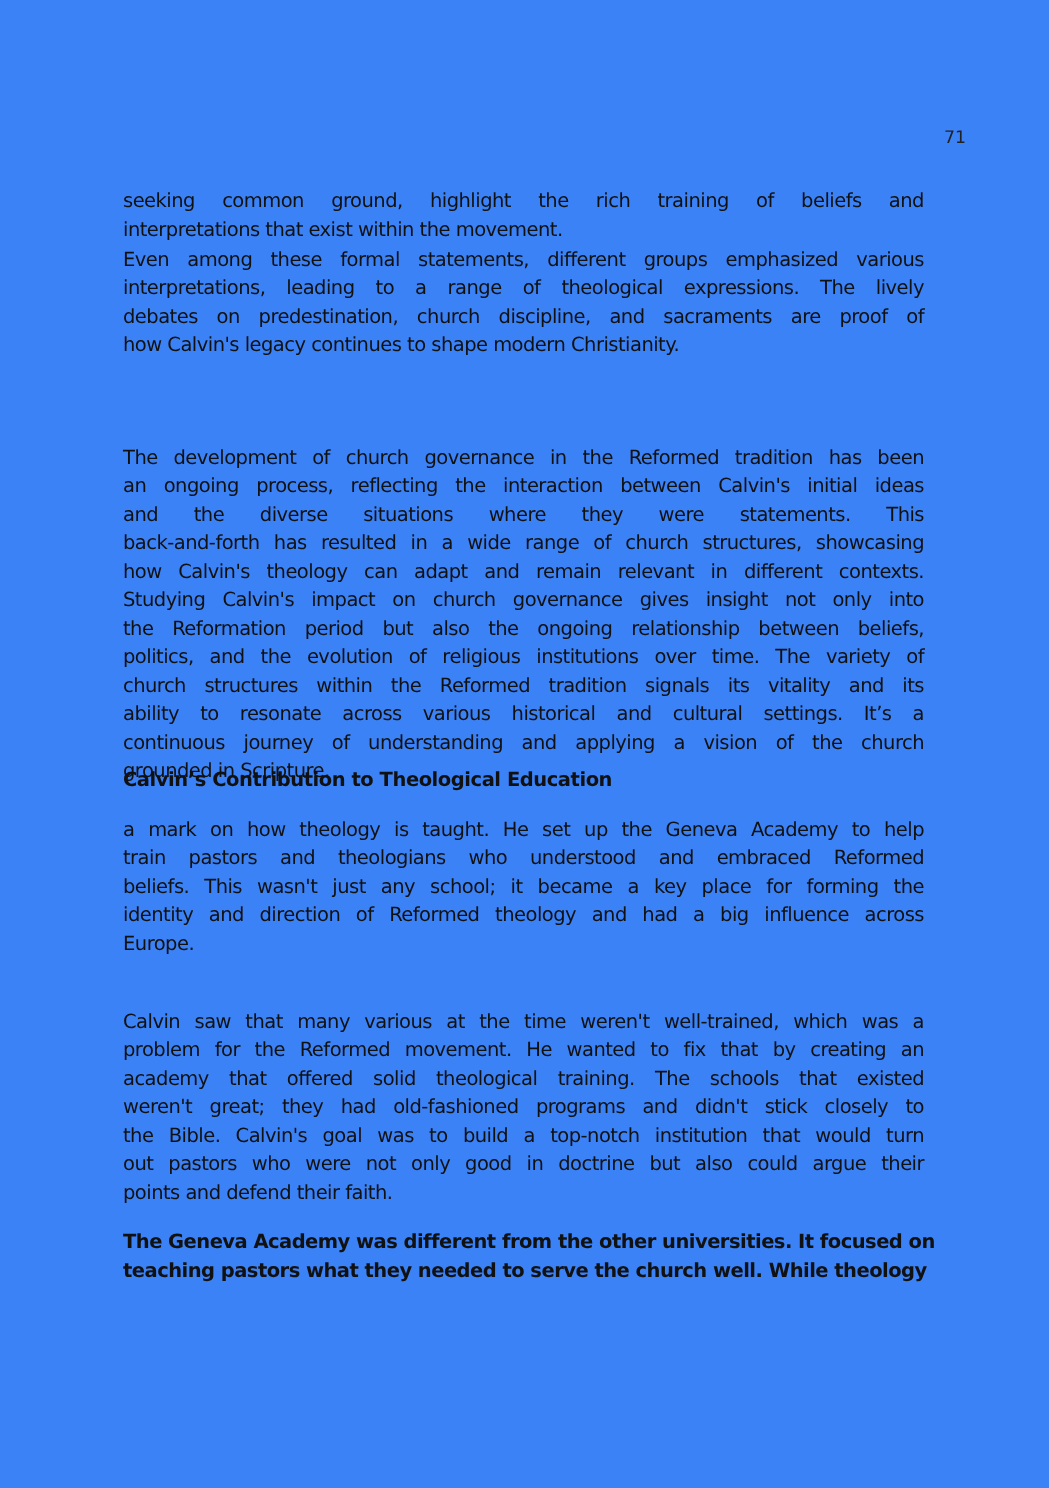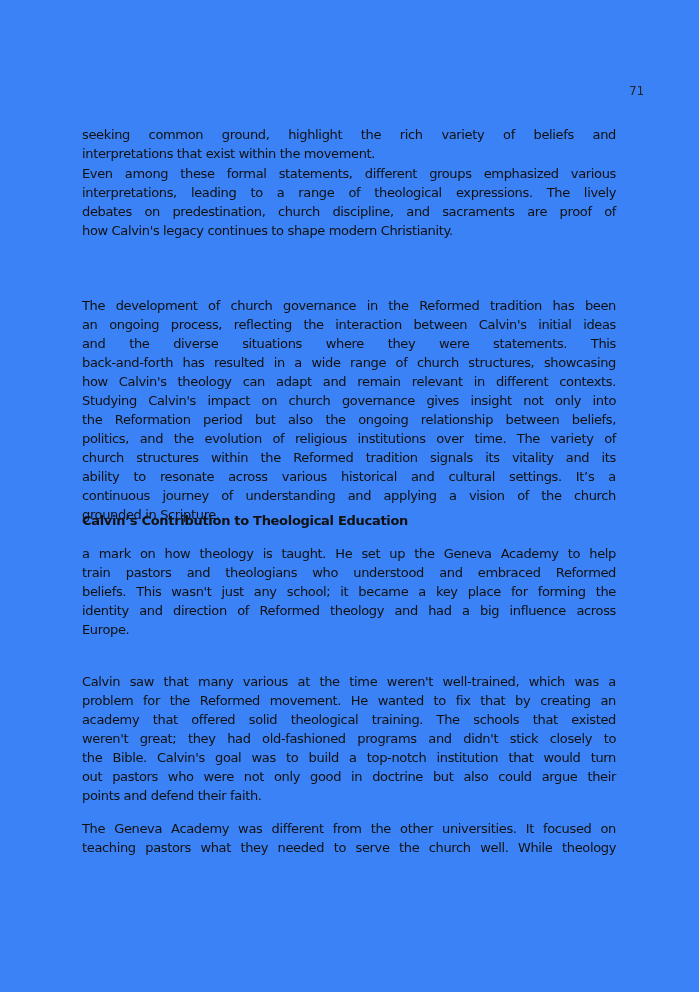--- a/index.html
+++ b/index.html
@@ -26,21 +26,21 @@
   }
 </style>
 </head>
 <body>
 
 <div class="page">
   <div class="page-number">71</div>
 
   <div class="body-text" style="top:0;">
     <div class="para" style="top:125px;">
-        <span class="line">seeking common ground, highlight the rich variety of beliefs and</span>
+        <span class="line">seeking common ground, highlight the rich training of beliefs and</span>
         <span class="line last">interpretations that exist within the movement.</span>
       </div>
     <div class="para" style="top:164px;">
         <span class="line">Even among these formal statements, different groups emphasized various</span>
         <span class="line">interpretations, leading to a range of theological expressions. The lively</span>
         <span class="line">debates on predestination, church discipline, and sacraments are proof of</span>
         <span class="line last">how Calvin's legacy continues to shape modern Christianity.</span>
       </div>
     <div class="para" style="top:268px;margin-top:28px;">
         <span class="line">The development of church governance in the Reformed tradition has been</span>
@@ -68,18 +68,18 @@
       </div>
     <div class="para" style="top:672px;">
         <span class="line">Calvin saw that many various at the time weren't well-trained, which was a</span>
         <span class="line">problem for the Reformed movement. He wanted to fix that by creating an</span>
         <span class="line">academy that offered solid theological training. The schools that existed</span>
         <span class="line">weren't great; they had old-fashioned programs and didn't stick closely to</span>
         <span class="line">the Bible. Calvin's goal was to build a top-notch institution that would turn</span>
         <span class="line">out pastors who were not only good in doctrine but also could argue their</span>
         <span class="line last">points and defend their faith.</span>
       </div>
-    <div class="para" style="top:819px;">
+    <div class="para" style="top:819px;font-weight:bold;">
         <span class="line">The Geneva Academy was different from the other universities. It focused on</span>
         <span class="line">teaching pastors what they needed to serve the church well. While theology</span>
       </div>
   </div>
 </div>
 
 </body></html>

